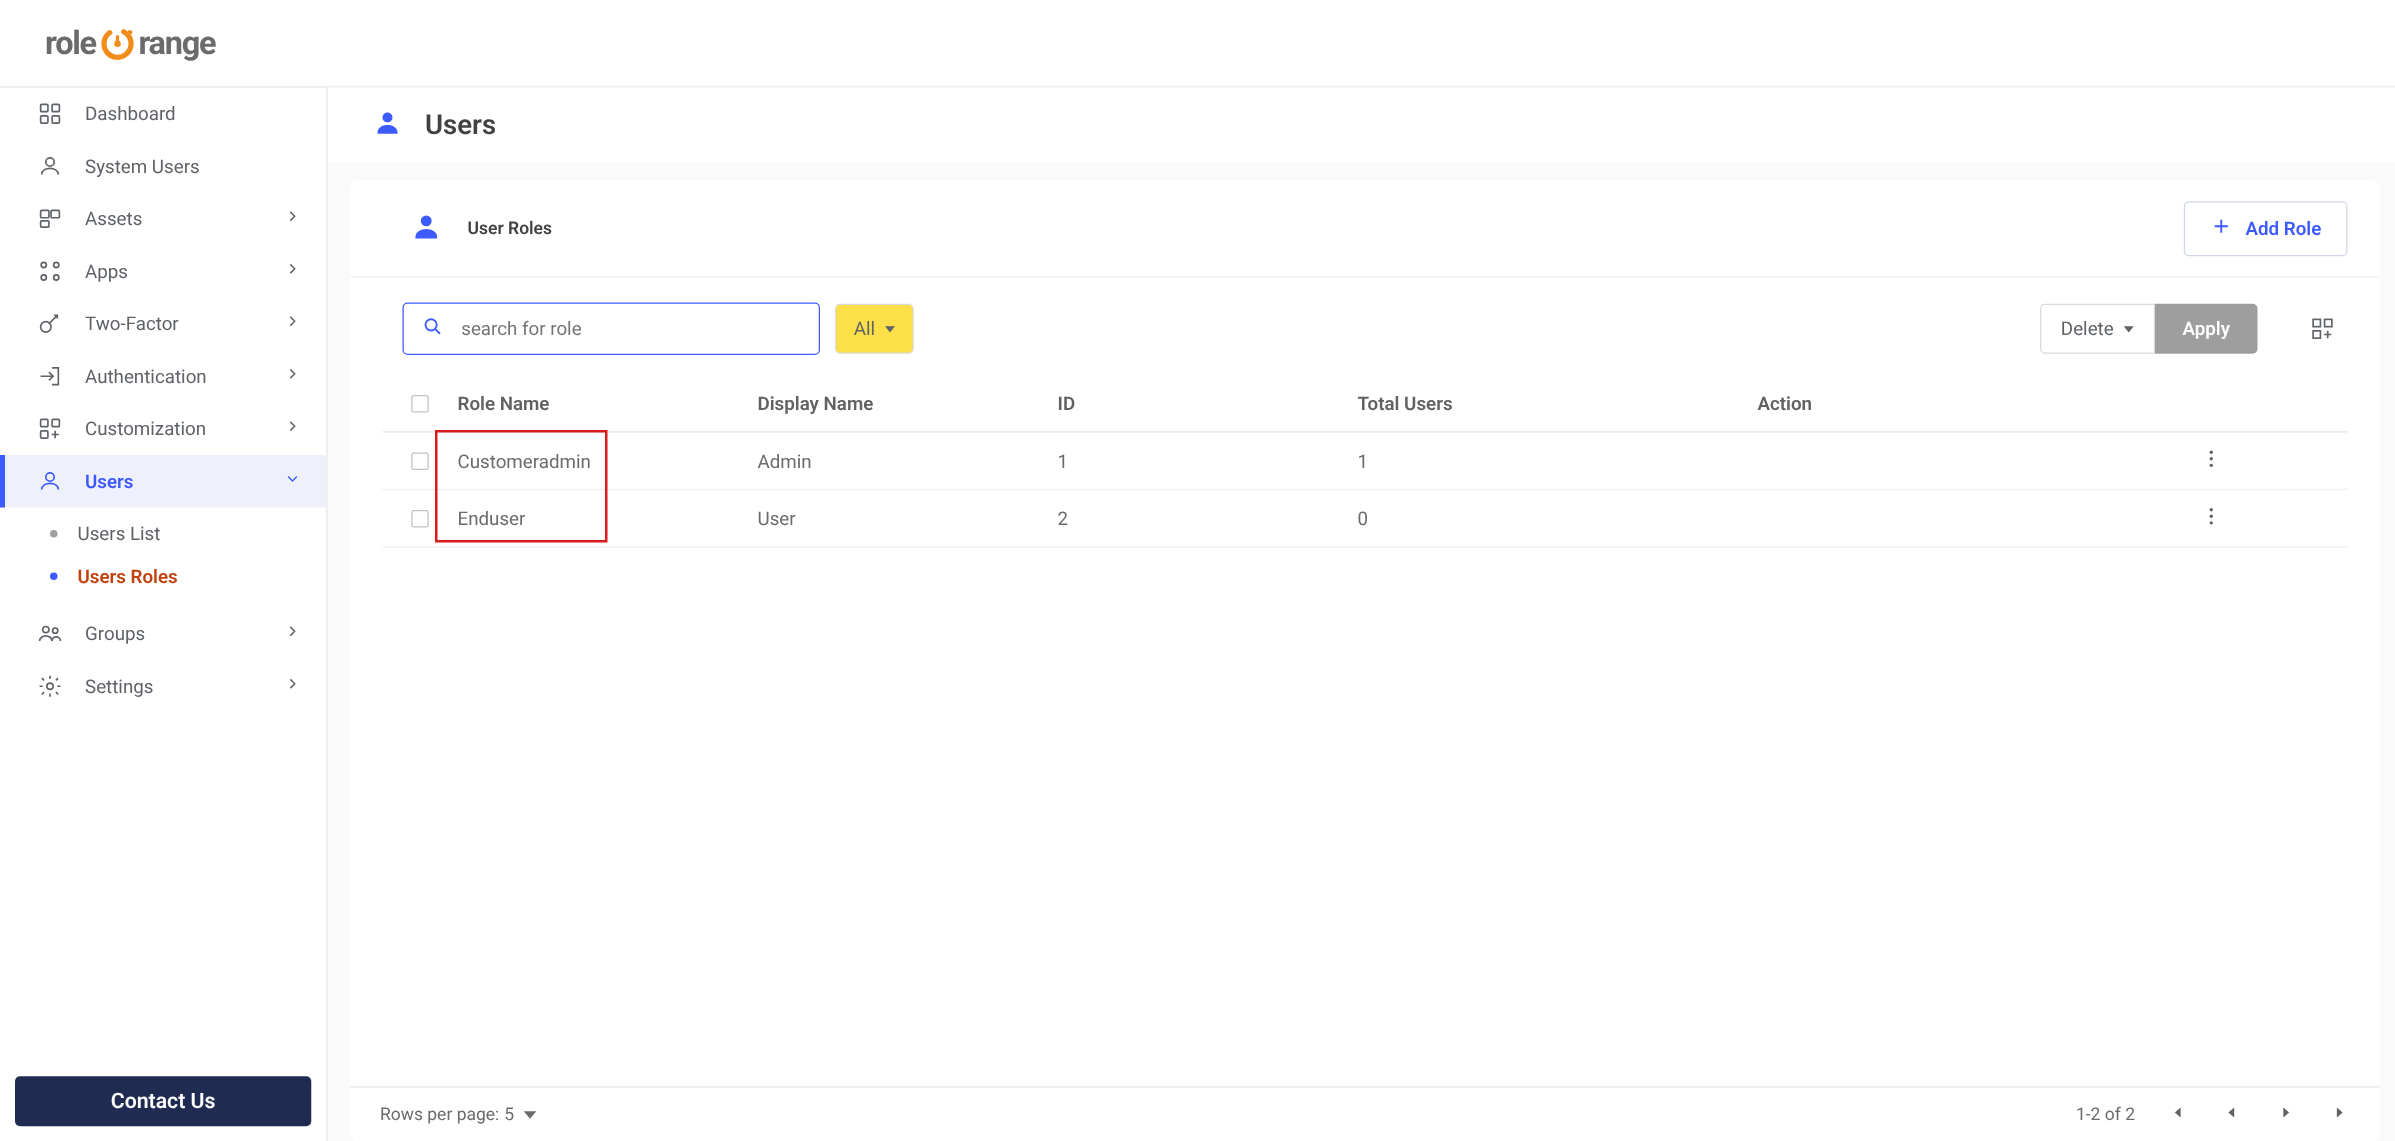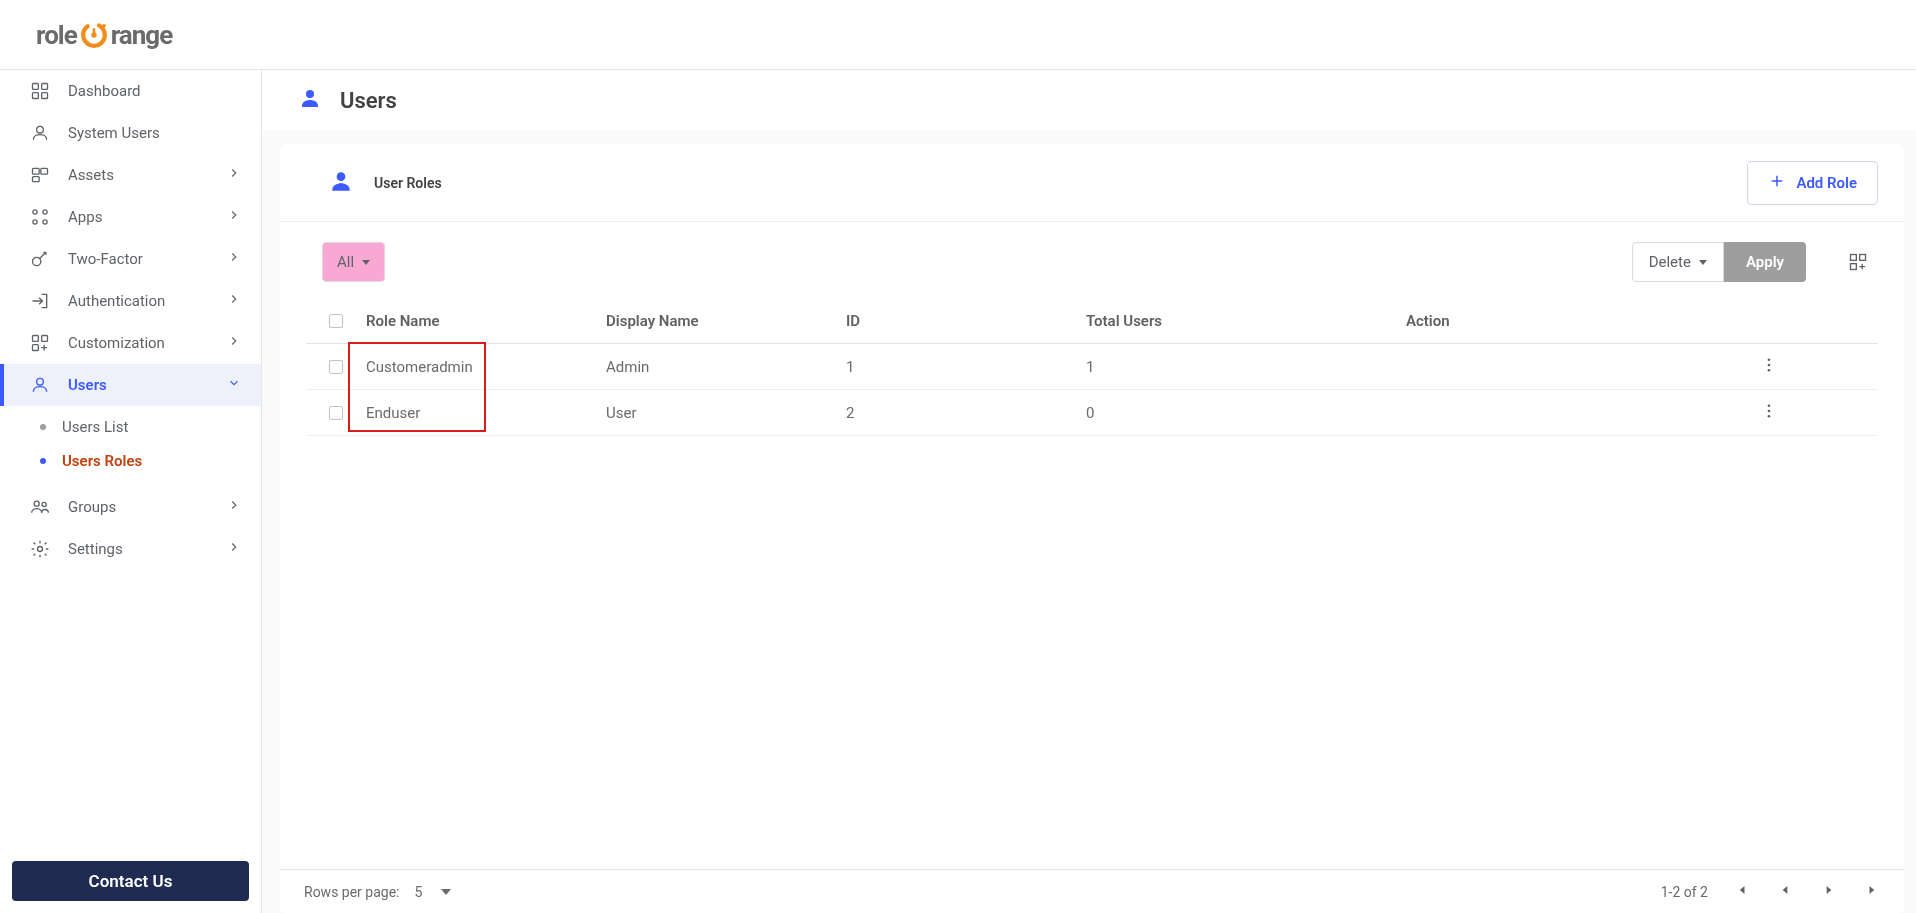--- a/index.html
+++ b/index.html
@@ -49,21 +49,21 @@
 .card-header { height: 78px; display: flex; align-items: center; padding: 0 26px 0 48px; border-bottom: 1px solid #efefef; }
 .card-header svg { width: 26px; height: 26px; fill: #3d5afe; }
 .card-header .title { font-size: 14px; font-weight: 600; color: #424242; margin-left: 20px; }
 .card-header .add-btn { margin-left: auto; display: flex; align-items: center; gap: 10px; border: 1px solid #cfd6e4; border-radius: 4px; background: #fff; color: #3d5afe; font-size: 15px; font-weight: 600; padding: 10px 20px; cursor: pointer; }
 .card-header .add-btn svg { width: 18px; height: 18px; stroke: #3d5afe; stroke-width: 2; fill: none; }
 
 .card-tools { display: flex; align-items: center; padding: 20px 26px 0 42px; gap: 12px; }
 .search-box { display: flex; align-items: center; width: 334px; height: 42px; border: 1.6px solid #3d5afe; border-radius: 4px; padding: 0 14px; gap: 14px; }
 .search-box svg { width: 18px; height: 18px; fill: none; stroke: #3d5afe; stroke-width: 2; }
 .search-box input { flex: 1; border: none; outline: none; font-size: 15px; color: #7a7a7a; background: transparent; }
-.filter-btn { height: 40px; border: 1px solid #dadada; border-radius: 4px; background: #f9a8d4; padding: 0 14px; display: flex; align-items: center; gap: 8px; font-size: 15px; color: #5f6368; cursor: pointer; }
+.filter-btn { height: 40px; border: 1px solid #dadada; border-radius: 4px; background: #fde047; padding: 0 14px; display: flex; align-items: center; gap: 8px; font-size: 15px; color: #5f6368; cursor: pointer; }
 .filter-btn .caret { width: 0; height: 0; border-left: 4px solid transparent; border-right: 4px solid transparent; border-top: 5px solid #5f6368; }
 .tools-right { margin-left: auto; display: flex; align-items: center; gap: 0; }
 .delete-btn { height: 40px; border: 1px solid #dadada; border-radius: 4px 0 0 4px; background: #fff; padding: 0 16px; display: flex; align-items: center; gap: 8px; font-size: 15px; color: #5f6368; cursor: pointer; }
 .delete-btn .caret { width: 0; height: 0; border-left: 4px solid transparent; border-right: 4px solid transparent; border-top: 5px solid #5f6368; }
 .apply-btn { height: 40px; border: none; border-radius: 0 4px 4px 0; background: #9e9e9e; color: #fff; padding: 0 22px; font-size: 15px; font-weight: 600; cursor: pointer; }
 .grid-icon-btn { margin-left: 32px; height: 40px; width: 40px; display: flex; align-items: center; justify-content: center; cursor: pointer; }
 .grid-icon-btn svg { width: 20px; height: 20px; stroke: #5f6368; stroke-width: 1.6; fill: none; }
 
 
 .table { margin: 16px 26px 0 26px; }
@@ -78,21 +78,21 @@
 .col-action { flex: 1; text-align: left; }
 .col-action-icon { flex: 1; display: flex; justify-content: flex-start; padding-left: 0; }
 .col-action-icon .dots { margin-left: auto; margin-right: 100px; cursor: pointer; }
 .check { width: 14px; height: 14px; border: 1.4px solid #c2c2c2; border-radius: 2px; background: #fff; }
 .dots svg { width: 18px; height: 18px; fill: #5f6368; }
 
 .red-box { position: absolute; border: 2.6px solid #d81b1b; pointer-events: none; }
 
 
 .footer { height: 44px; border-top: 1px solid #e6e6e6; display: flex; align-items: center; padding: 0 24px; font-size: 14px; color: #6b6b6b; gap: 10px; }
-.footer .per-page { display: flex; align-items: center; gap: 15px; justify-content: center; }
+.footer .per-page { display: flex; align-items: center; gap: 4px; justify-content: center; }
 .footer .per-page .caret { width: 0; height: 0; border-left: 5px solid transparent; border-right: 5px solid transparent; border-top: 6px solid #6b6b6b; margin-left: 4px; }
 .footer .right { margin-left: auto; display: flex; align-items: center; gap: 26px; }
 .footer .navs { display: flex; align-items: center; gap: 30px; }
 .footer .navs svg { width: 14px; height: 14px; fill: #5f6368; cursor: pointer; }
 
 .main-inner { flex: 1; display: flex; flex-direction: column; min-height: 0; }
 .tbody-holder { position: relative; }
 </style>
 </head>
 <body>
@@ -274,20 +274,27 @@
           <button class="add-btn">
             <span><svg viewBox="0 0 24 24">
                   <line x1="12" y1="5" x2="12" y2="19"></line>
                   <line x1="5" y1="12" x2="19" y2="12"></line>
                 </svg></span>
             <span>Add Role</span>
           </button>
         </div>
 
         <div class="card-tools">
+          <div class="search-box">
+            <span><svg viewBox="0 0 24 24">
+                  <circle cx="10.5" cy="10.5" r="6"></circle>
+                  <line x1="15" y1="15" x2="20" y2="20"></line>
+                </svg></span>
+            <input type="text" placeholder="search for role" style="">
+          </div>
           <button class="filter-btn">
             <span>All</span>
             <span class="caret"></span>
           </button>
           <div class="tools-right">
             <button class="delete-btn">
               <span>Delete</span>
               <span class="caret"></span>
             </button>
             <button class="apply-btn">Apply</button>

